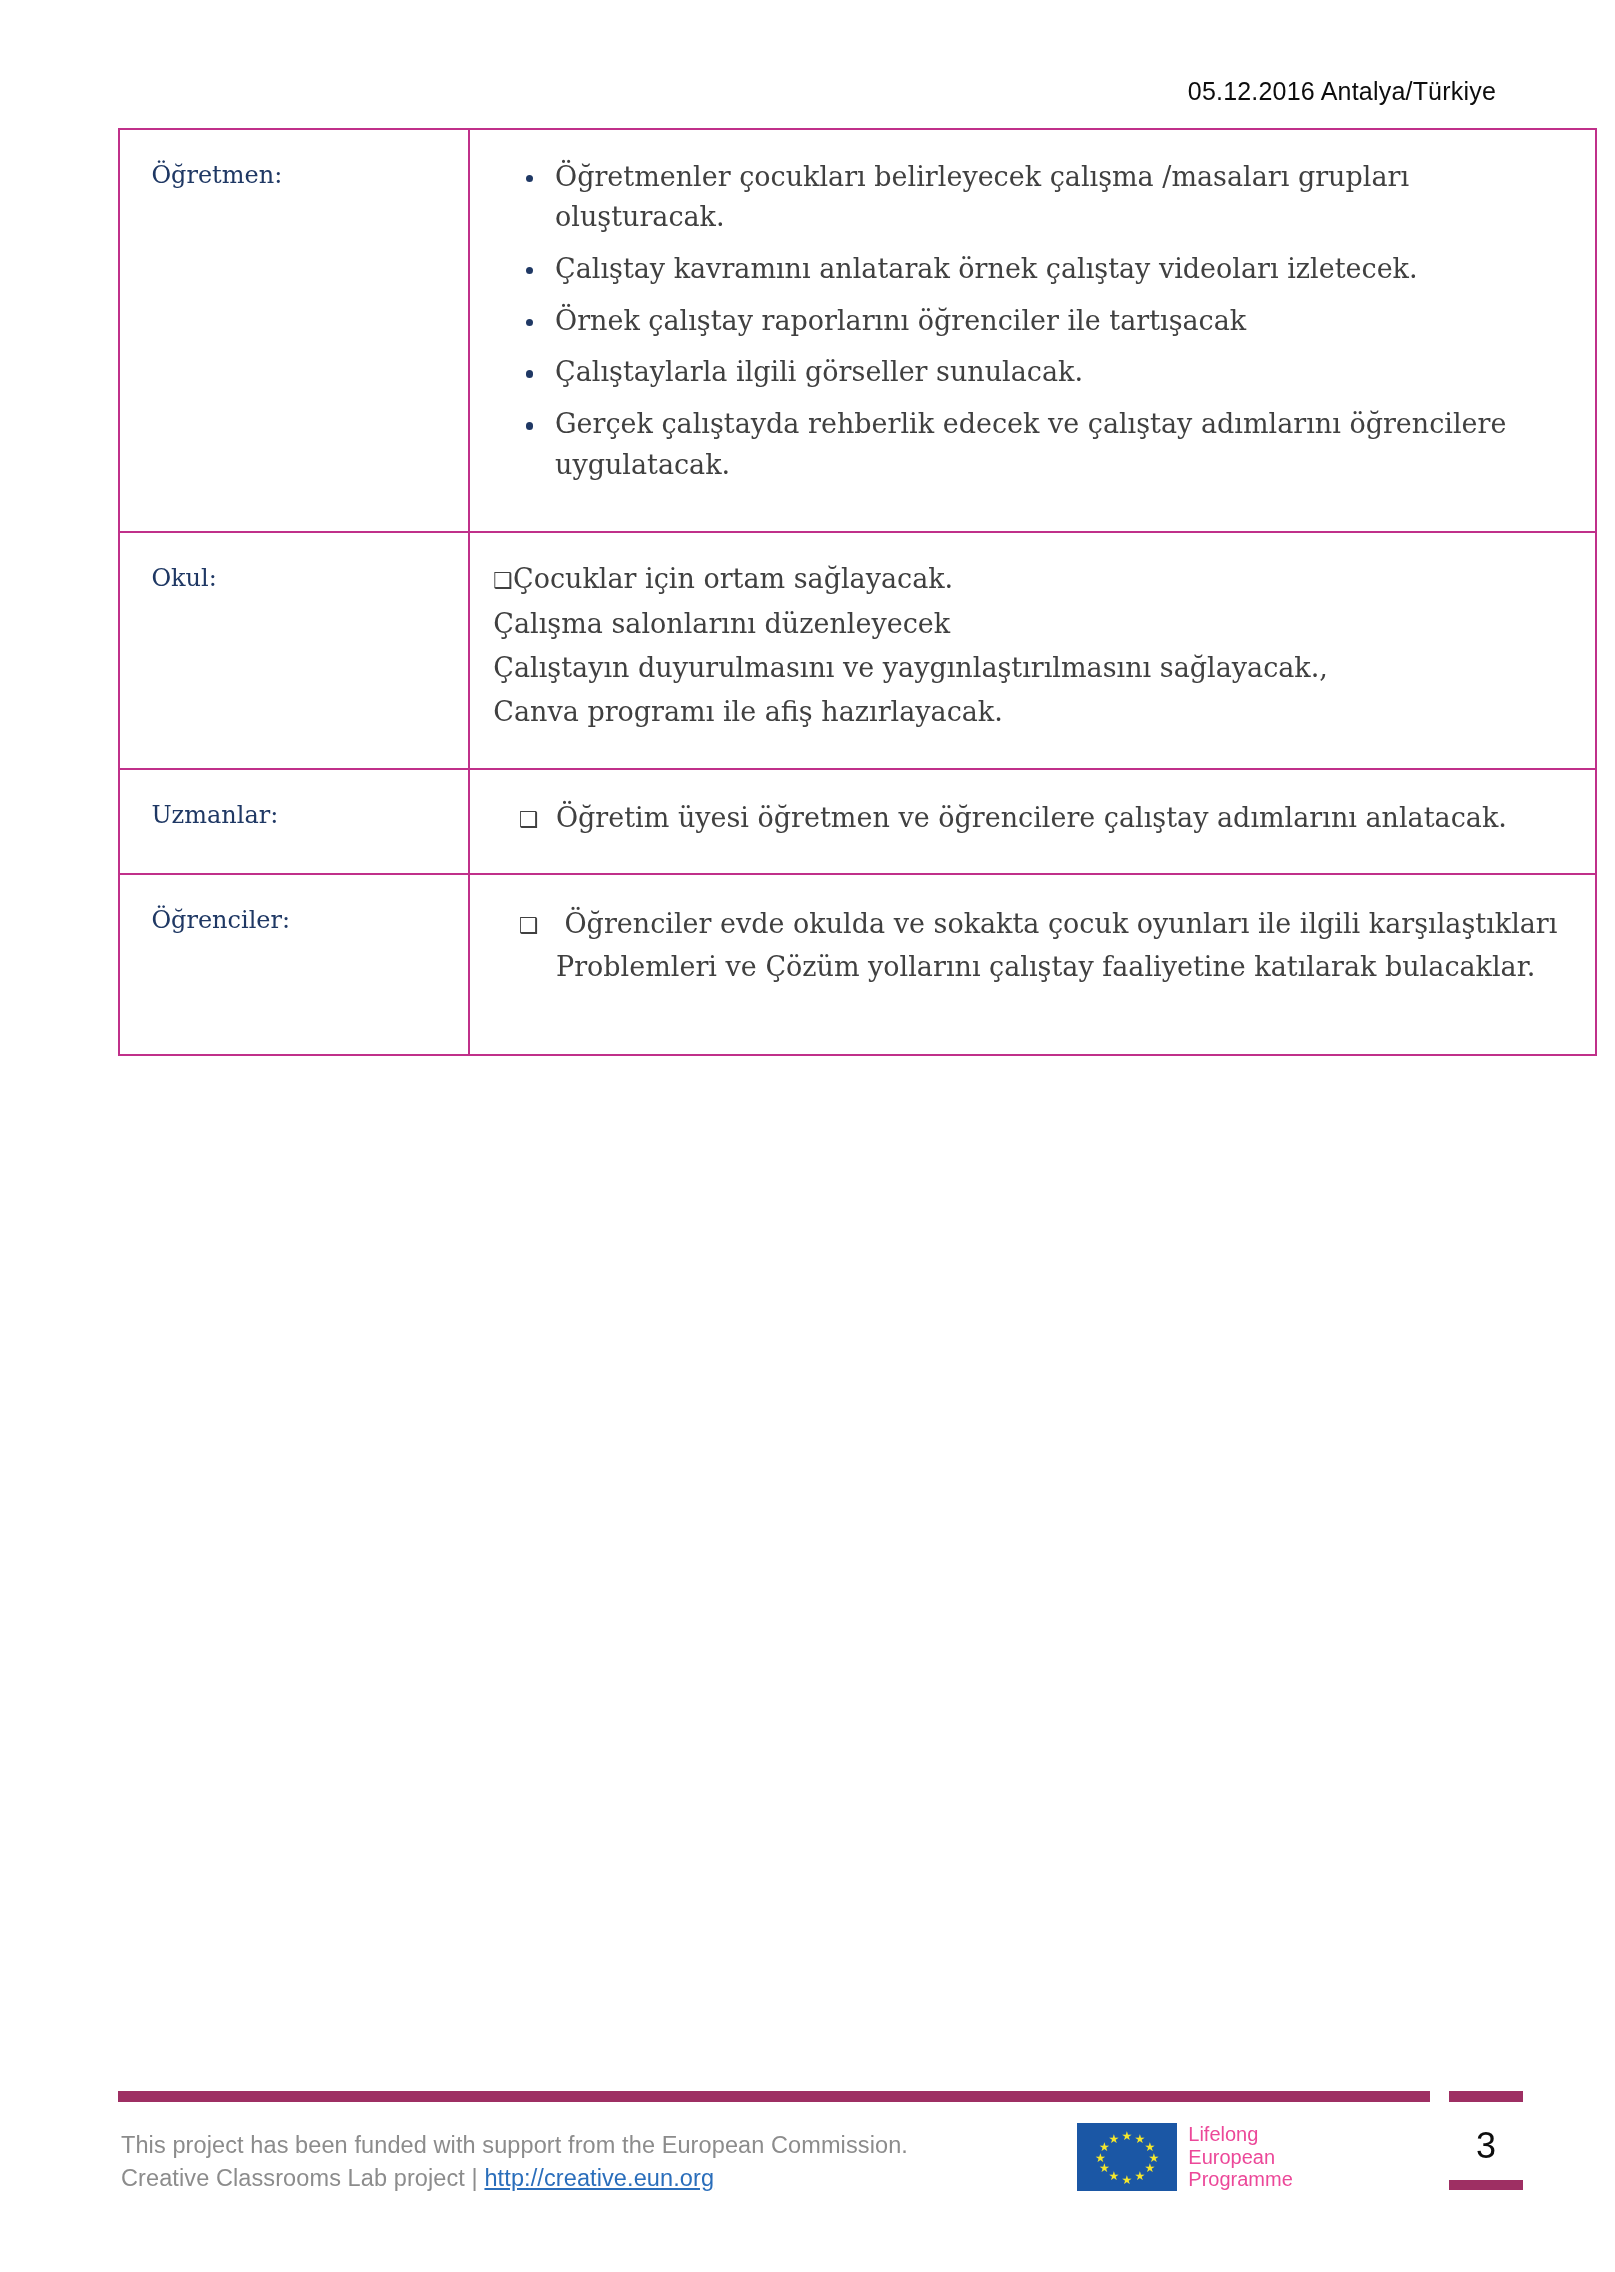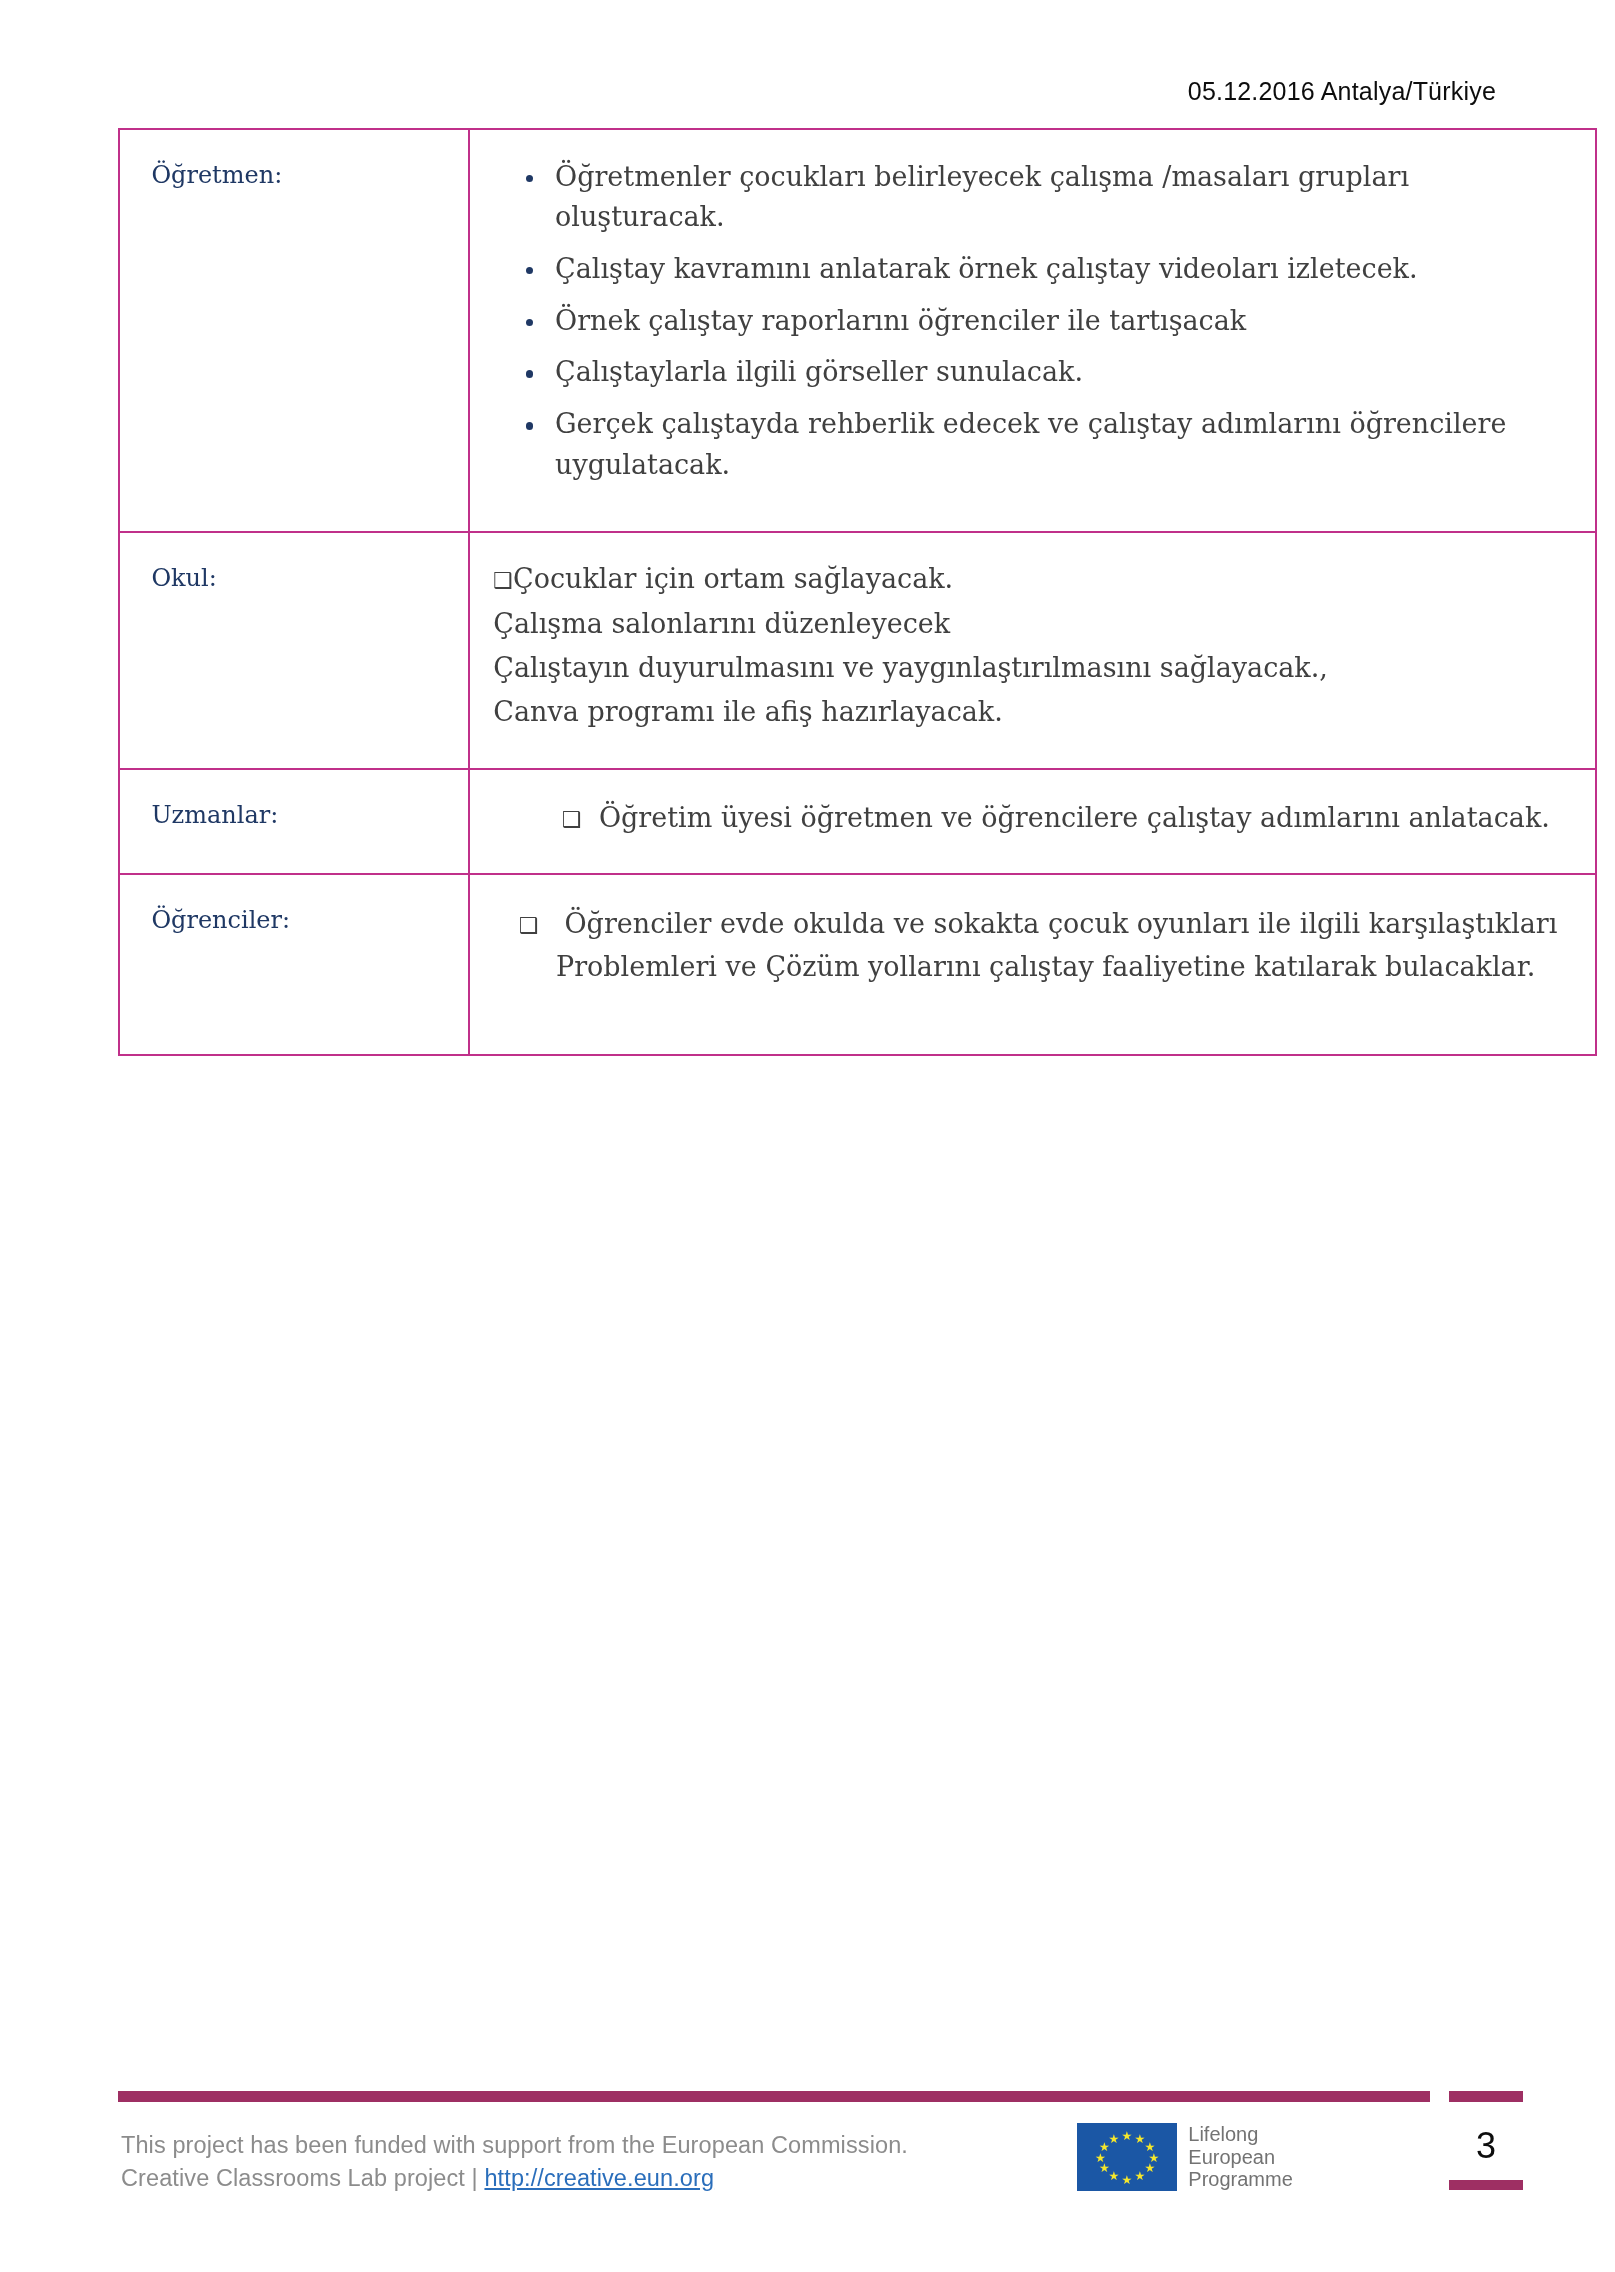--- a/index.html
+++ b/index.html
@@ -106,21 +106,21 @@
   .plain-lines p:last-child { margin-bottom: 4px; }
 
   .boxglyph {
     font-family: "DejaVu Sans", sans-serif;
     font-size: 22px;
     letter-spacing: 0;
   }
 
   .row-okul .body-cell { padding-left: 11.3px; padding-top: 13px; }
   .row-ebeveyn .body-cell { padding-left: 6.5px; padding-top: 13px; padding-bottom: 63px; }
-  .row-uzmanlar .body-cell { padding-left: 37px; padding-top: 14.6px; padding-bottom: 21px; margin-left: 43px; }
+  .row-uzmanlar .body-cell { padding-left: 37px; padding-top: 14.6px; padding-bottom: 21px; }
   .row-ogrenciler .body-cell { padding-left: 37px; padding-top: 14.6px; padding-bottom: 53px; }
 
   .hang {
     display: block;
     text-indent: -37px;
     padding-left: 37px;
     line-height: 1.62;
   }
 
   
@@ -164,21 +164,21 @@
   .eu-star {
     position: absolute;
     color: #f5e72c;
     font-size: 12px;
     line-height: 1;
     transform: translate(-50%, -50%);
   }
   .eu-words {
     font-family: "Liberation Sans", sans-serif;
     font-size: 20px;
-    color: #737373;
+    color: #ec4899;
     line-height: 1.12;
     white-space: nowrap;
   }
 
   
   .pagenum-wrap {
     position: absolute;
     left: 1449px;
     top: 2091px;
     width: 74px;

